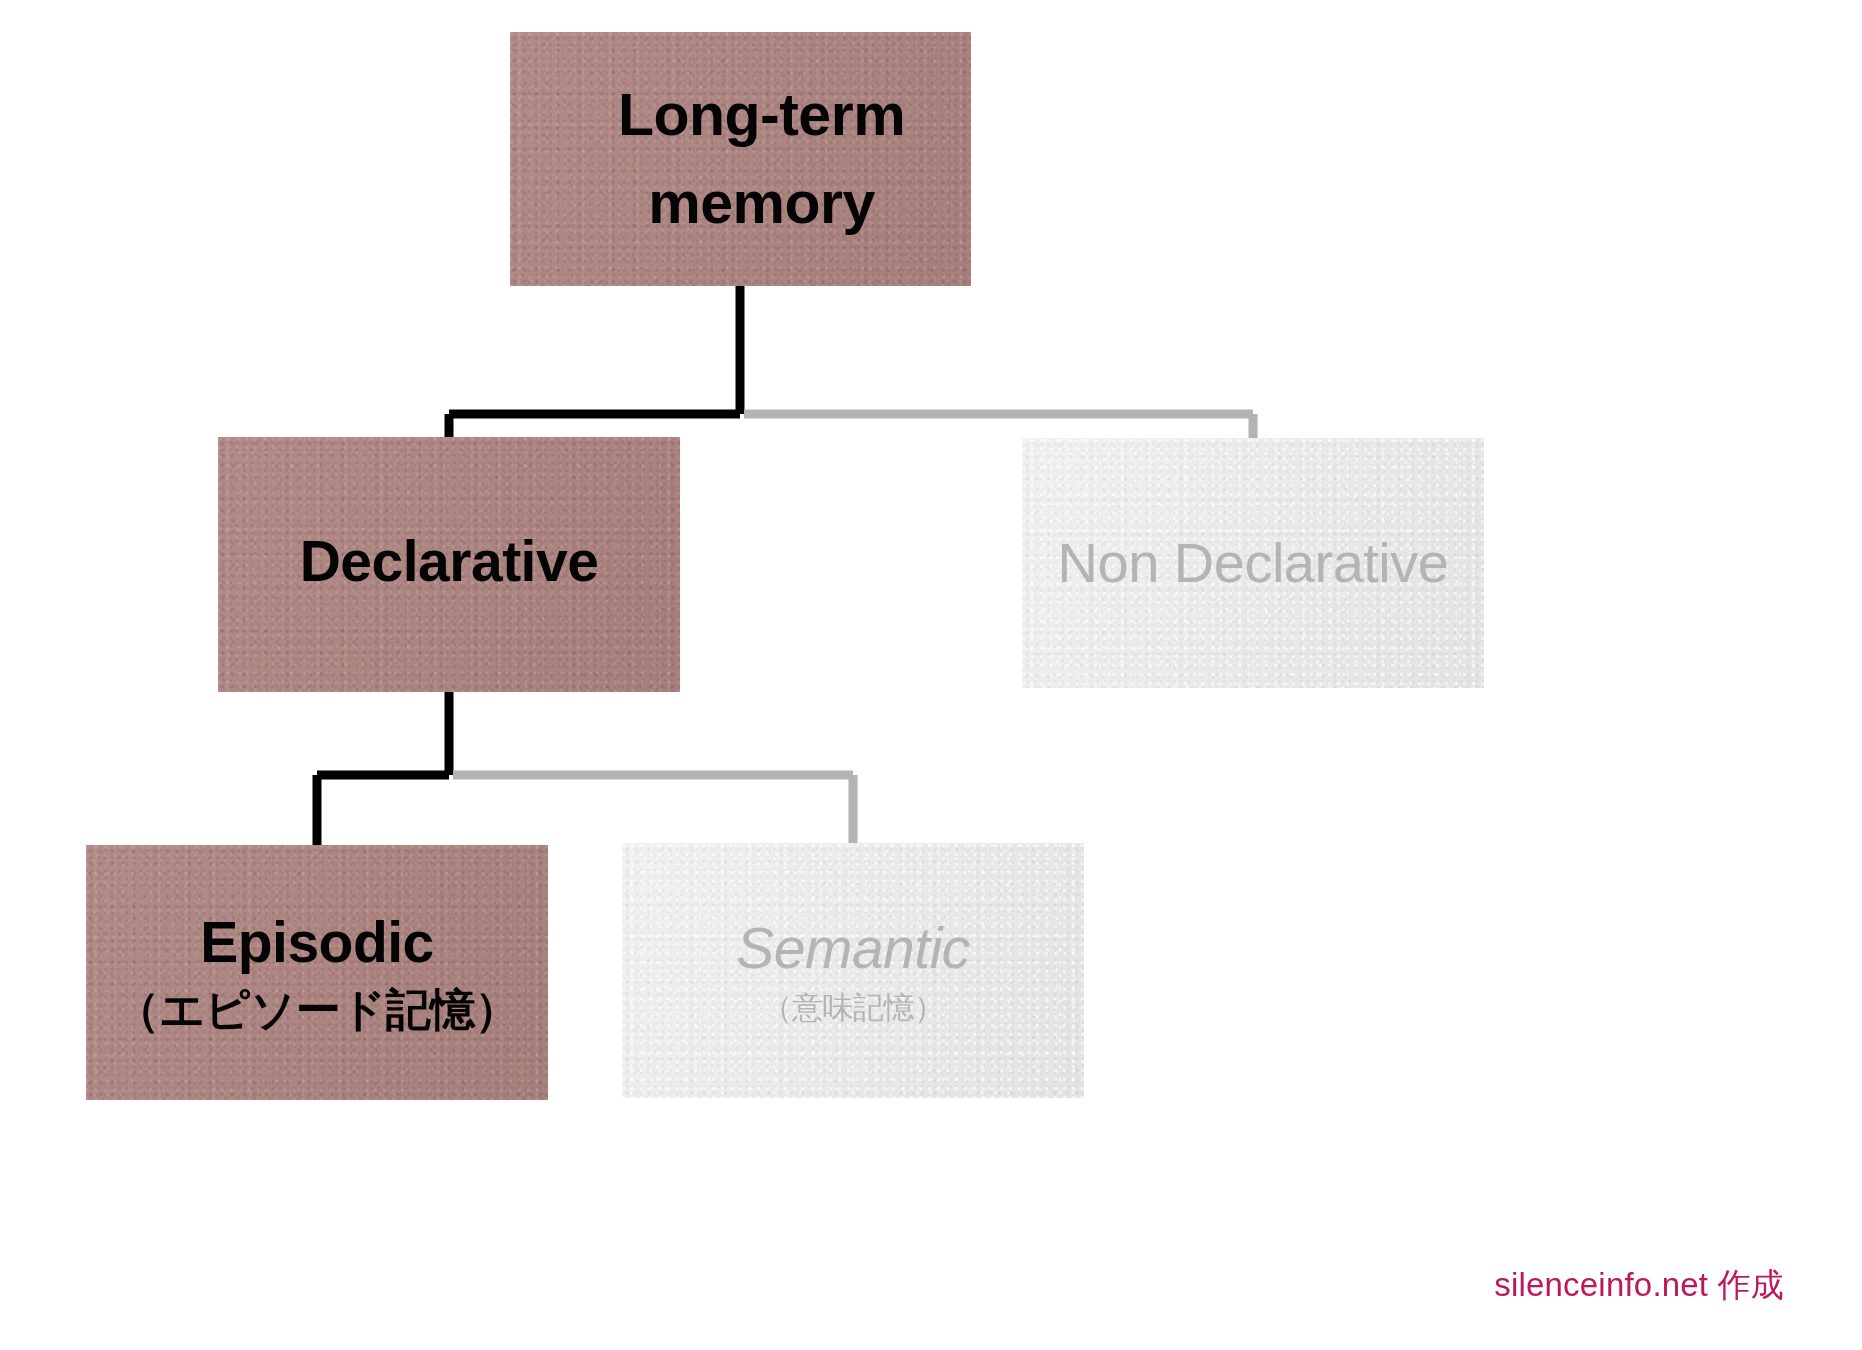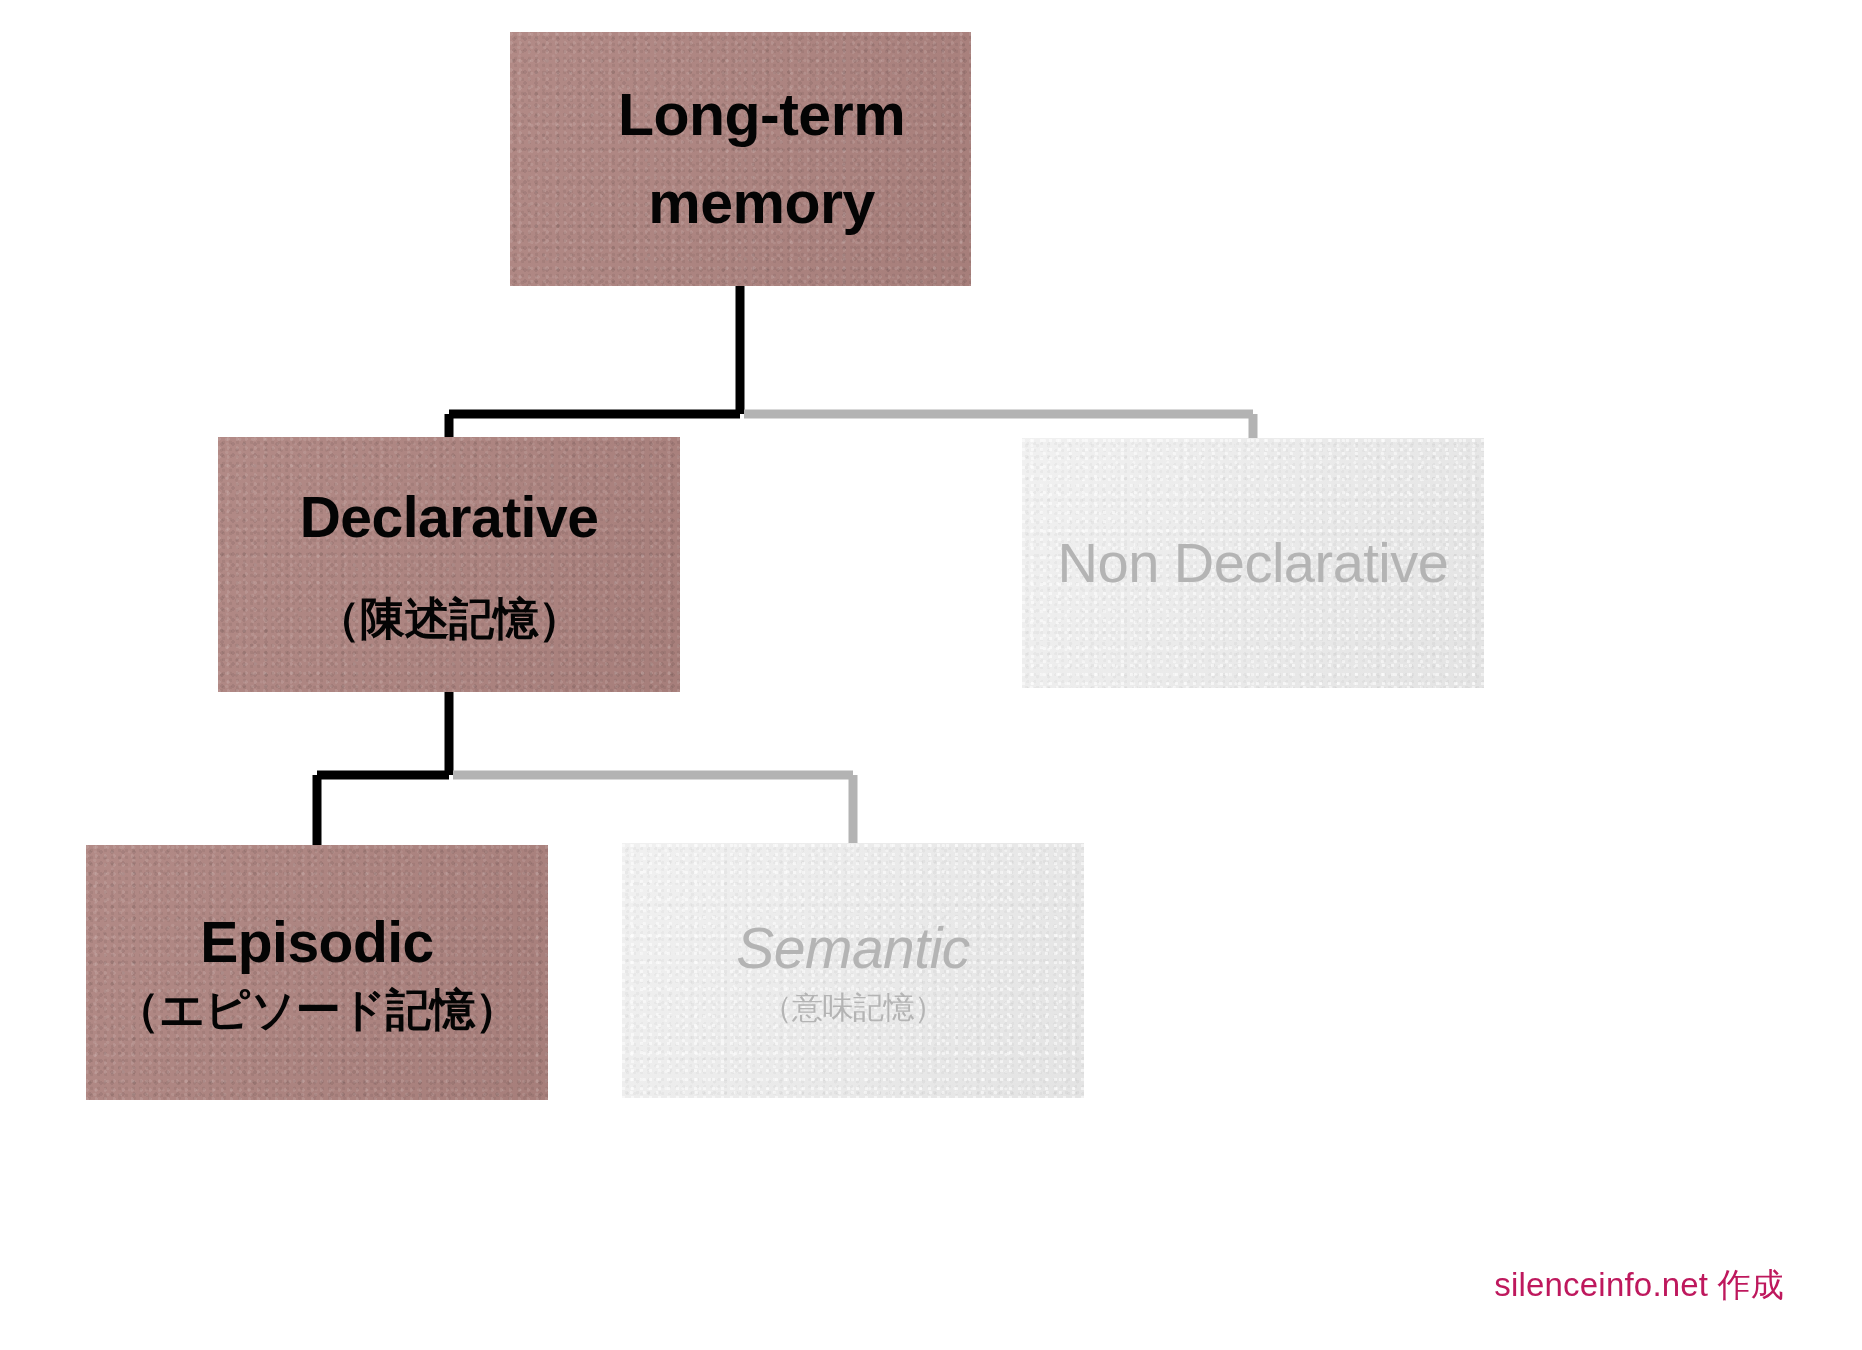--- a/index.html
+++ b/index.html
@@ -128,21 +128,20 @@
 
     <path d="M 453 775 L 853 775 M 853 775 L 853 843" stroke="#b3b3b3" stroke-width="9" fill="none" stroke-linecap="butt"></path>
   </svg>
 
   <div class="node rose" id="node-root">
     <div class="title">Long-term memory</div>
   </div>
 
   <div class="node rose" id="node-declarative">
     <div class="title">Declarative</div>
-    <div class="subtitle">（陳述記憶）</div>
   </div>
 
   <div class="node grey" id="node-nondeclarative">
     <div class="title">Non Declarative</div>
   </div>
 
   <div class="node rose" id="node-episodic">
     <div class="title">Episodic</div>
     <div class="subtitle">（エピソード記憶）</div>
   </div>

